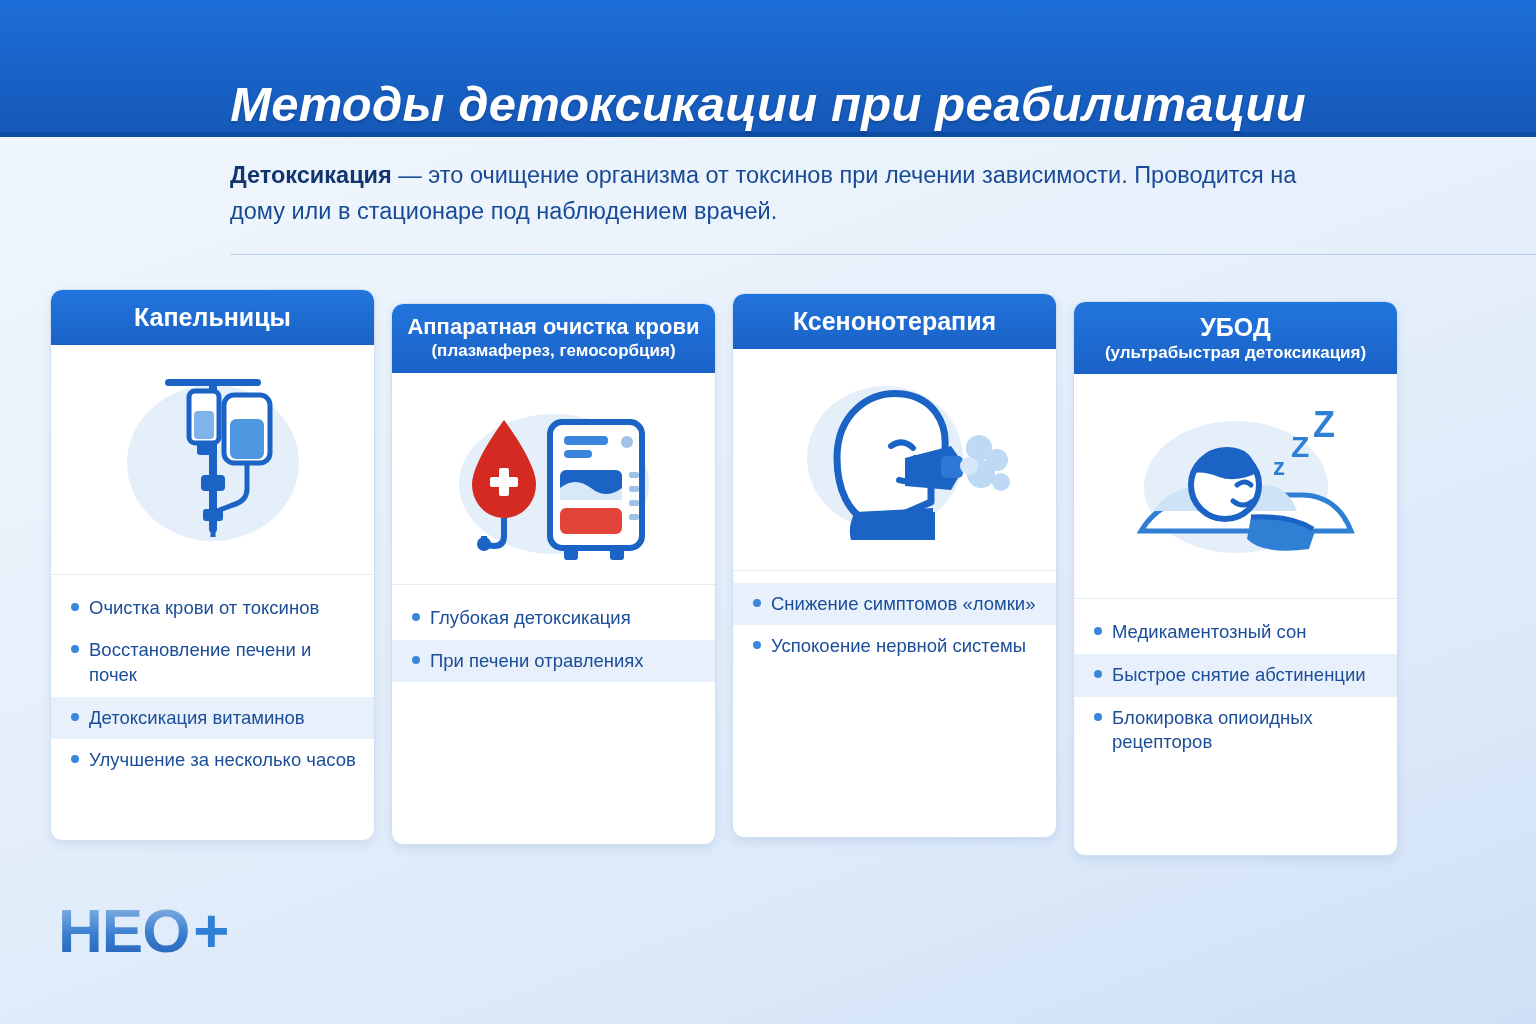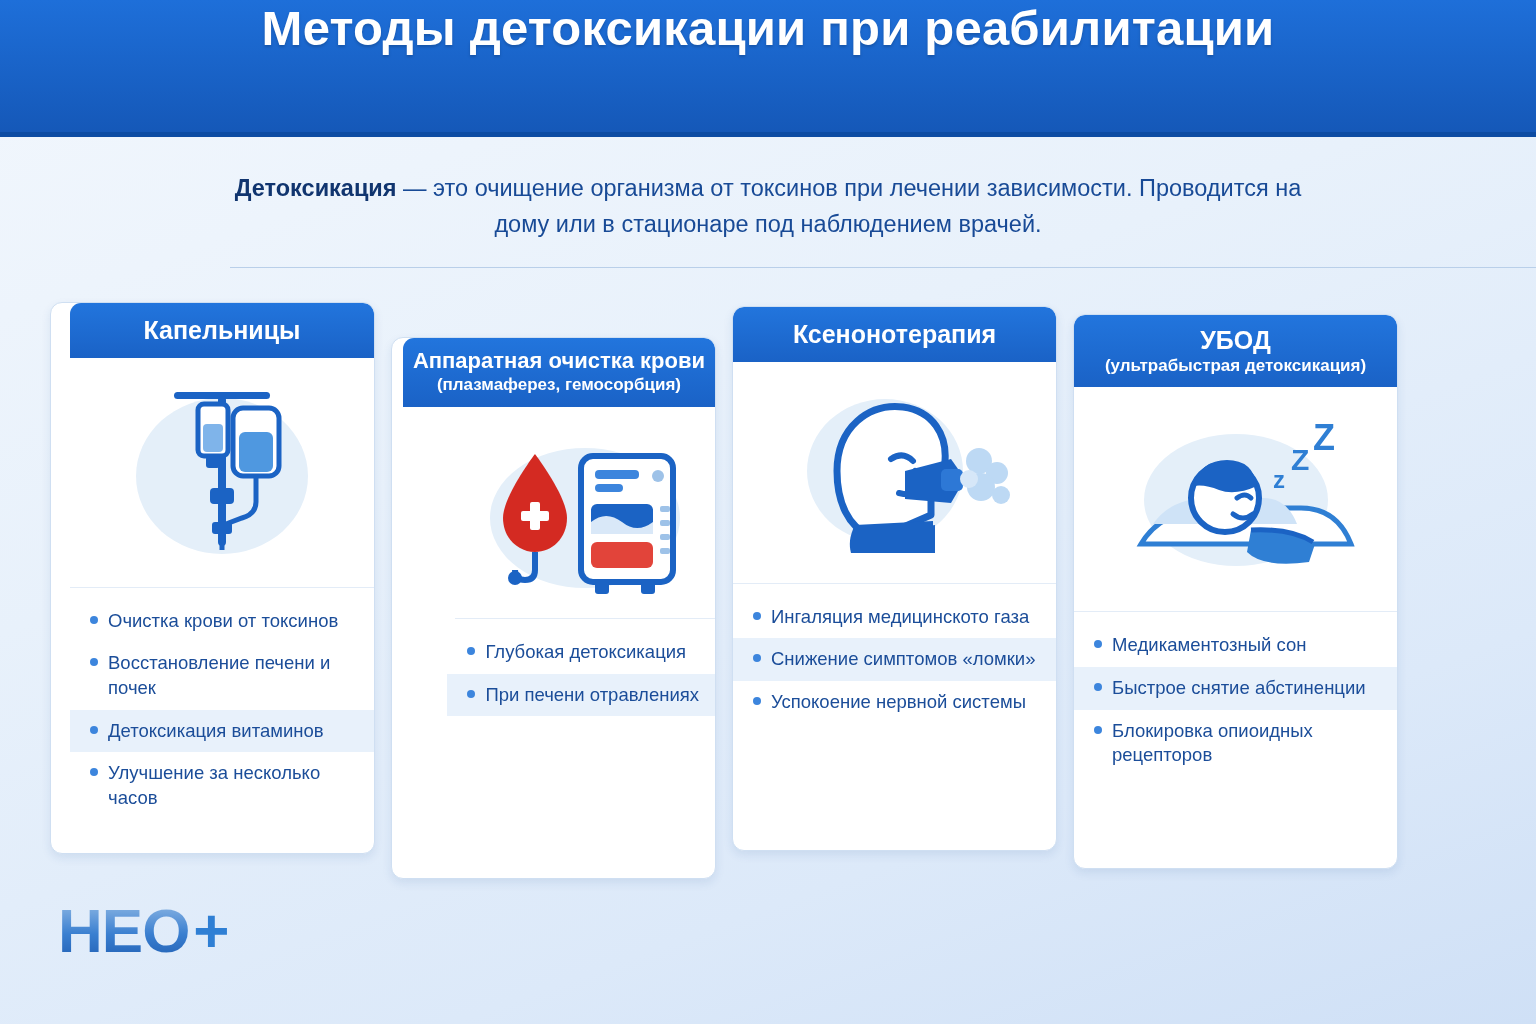--- a/index.html
+++ b/index.html
@@ -13,36 +13,37 @@
     position: relative;
     width: 1536px; height: 1024px;
     background: linear-gradient(160deg, #f2f7fd 0%, #e8f1fb 40%, #dce9f9 75%, #cfe0f6 100%);
   }
 
   
   .header {
     position: relative;
     height: 137px;
     background: linear-gradient(180deg, #1e6fd9 0%, #1558b8 100%);
-    display: flex; align-items: flex-start; justify-content: center;
+    display: flex; align-items: flex-end; justify-content: center;
     border-bottom: 5px solid #0d4ca3;
+    font-style: italic;
   }
   .header h1 {
     color: #ffffff;
     font-size: 49px;
     font-weight: bold;
     letter-spacing: 0.2px;
     text-shadow: 0 2px 3px rgba(0,0,0,0.18);
     text-align: center;
   }
 
   
   .intro-wrap {
-    padding: 33px 230px 0 230px;
-    text-align: center;
+    padding: 20px 230px 0 230px;
+    text-align: left;
   }
   .intro {
     color: #184a96;
     font-size: 23.5px;
     line-height: 1.55;
   }
   .intro b { color: #11356f; font-weight: bold; }
   .rule {
     width: 1420px;
     height: 1px;
@@ -59,22 +60,22 @@
   }
   .card {
     width: 325px;
     background: #ffffff;
     border: 1px solid #cfdff2;
     border-radius: 12px;
     box-shadow: 0 4px 10px rgba(30,80,150,0.10);
     overflow: hidden;
     display: flex; flex-direction: column;
   }
-  .card.c1 { margin-top: 0; padding-left: 19px; }
-  .card.c2 { margin-top: 35px; align-items: flex-end; }
+  .card.c1 { margin-top: 0; }
+  .card.c2 { margin-top: 14px; }
   .card.c3 { margin-top: 4px; }
   .card.c4 { margin-top: 12px; }
 
   .card-head {
     background: linear-gradient(180deg, #2275dd 0%, #1a62c6 100%);
     color: #fff;
     text-align: center;
     padding: 13px 10px 14px 10px;
     border-radius: 11px 11px 0 0;
   }
@@ -243,21 +244,20 @@
           <path d="M140 96 L186 84 L200 104 L186 128 L140 124 Z" fill="#1b63c4"></path>
           <rect x="176" y="94" width="22" height="22" rx="5" fill="#2d78d6"></rect>
           <circle cx="214" cy="86" r="13" fill="#bdd9f4"></circle>
           <circle cx="232" cy="98" r="11" fill="#bdd9f4"></circle>
           <circle cx="216" cy="112" r="14" fill="#bdd9f4"></circle>
           <circle cx="236" cy="120" r="9" fill="#bdd9f4"></circle>
           <circle cx="204" cy="104" r="9" fill="#d6e7f8"></circle>
         </svg>
       </div>
       <ul class="card-list">
-        <li>Ингаляция медицинското газа</li>
         <li class="hl">Снижение симптомов «ломки»</li>
         <li>Успокоение нервной системы</li>
       </ul>
     </div>
 
     <div class="card c4">
       <div class="card-head">
         <div class="card-title">УБОД</div>
         <div class="card-sub">(ультрабыстрая детоксикация)</div>
       </div>

